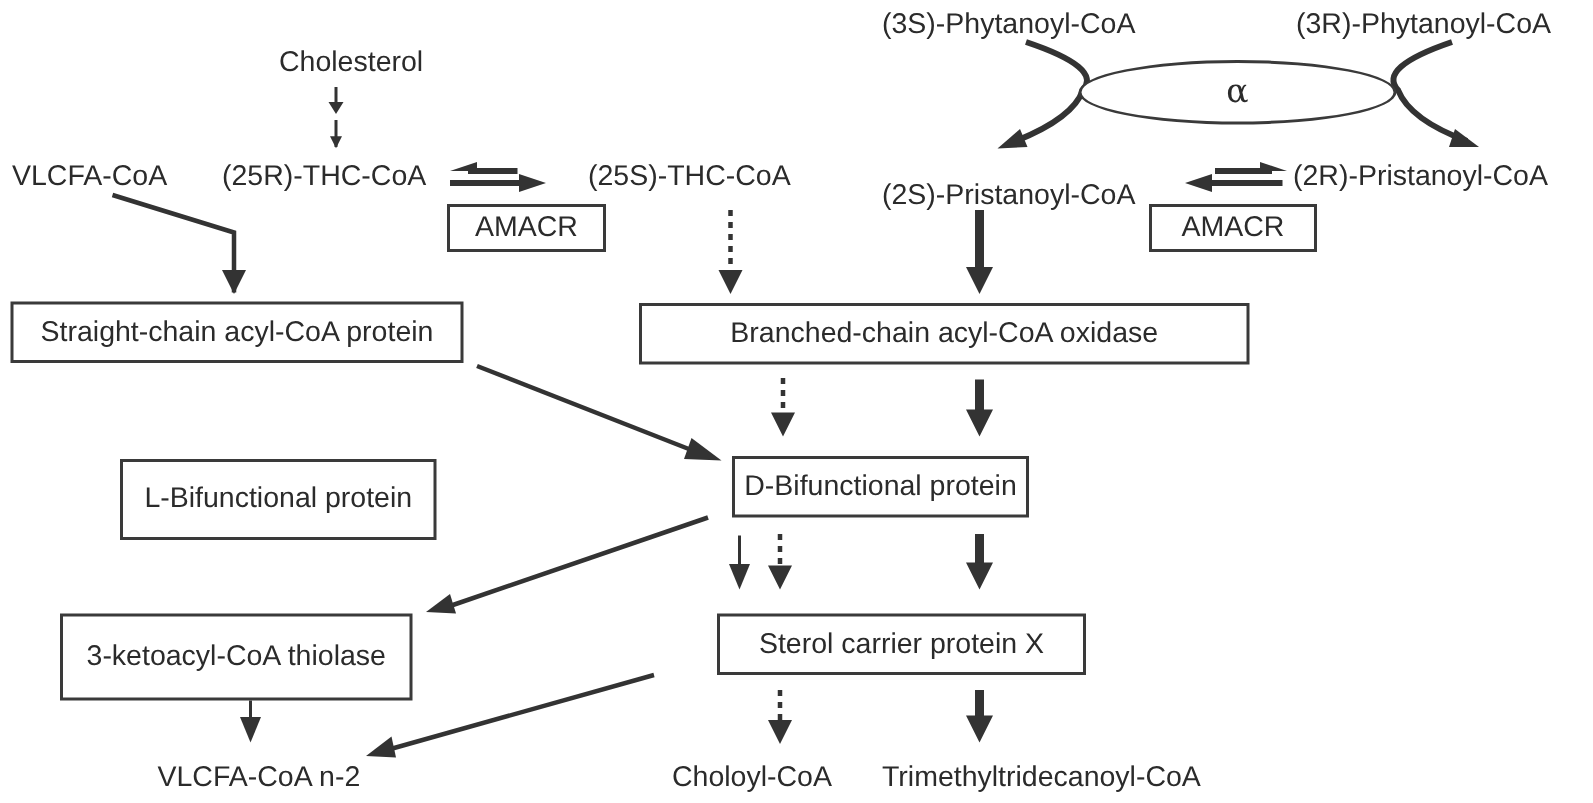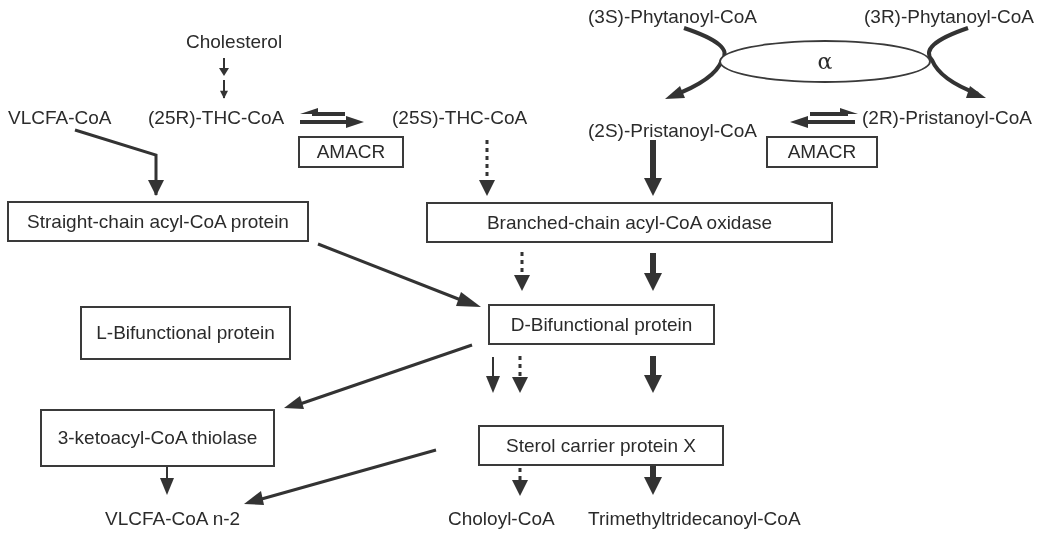--- a/index.html
+++ b/index.html
@@ -139,19 +139,19 @@
 <div class="lbl" style="left:862px;top:107px;">(2R)-Pristanoyl-CoA</div>
 <div class="lbl" style="left:105px;top:508px;">VLCFA-CoA n-2</div>
 <div class="lbl" style="left:448px;top:508px;">Choloyl-CoA</div>
 <div class="lbl" style="left:588px;top:508px;">Trimethyltridecanoyl-CoA</div>
 
 <div class="box" style="left:298px;top:136px;width:106px;height:32px;">AMACR</div>
 <div class="box" style="left:766px;top:136px;width:112px;height:32px;">AMACR</div>
 <div class="box" style="left:7px;top:201px;width:302px;height:41px;">Straight-chain acyl-CoA protein</div>
 <div class="box" style="left:426px;top:202px;width:407px;height:41px;">Branched-chain acyl-CoA oxidase</div>
 <div class="box" style="left:52px;top:306px;width:211px;height:54px;margin-left:28px;">L-Bifunctional protein</div>
-<div class="box" style="left:488px;top:304px;width:227px;height:41px;">D-Bifunctional protein</div>
+<div class="box" style="left:488px;top:304px;width:198px;height:41px;">D-Bifunctional protein</div>
 <div class="box" style="left:40px;top:409px;width:235px;height:58px;">3-ketoacyl-CoA thiolase</div>
-<div class="box" style="left:478px;top:425px;width:246px;height:41px;text-align:right;">Sterol carrier protein X</div>
+<div class="box" style="left:478px;top:409px;width:246px;height:41px;text-align:right;">Sterol carrier protein X</div>
 
 <div class="ellipse" style="left:719px;top:40px;width:212px;height:43px;">
   <span class="alpha">α</span>
 </div>
 
 </body></html>

